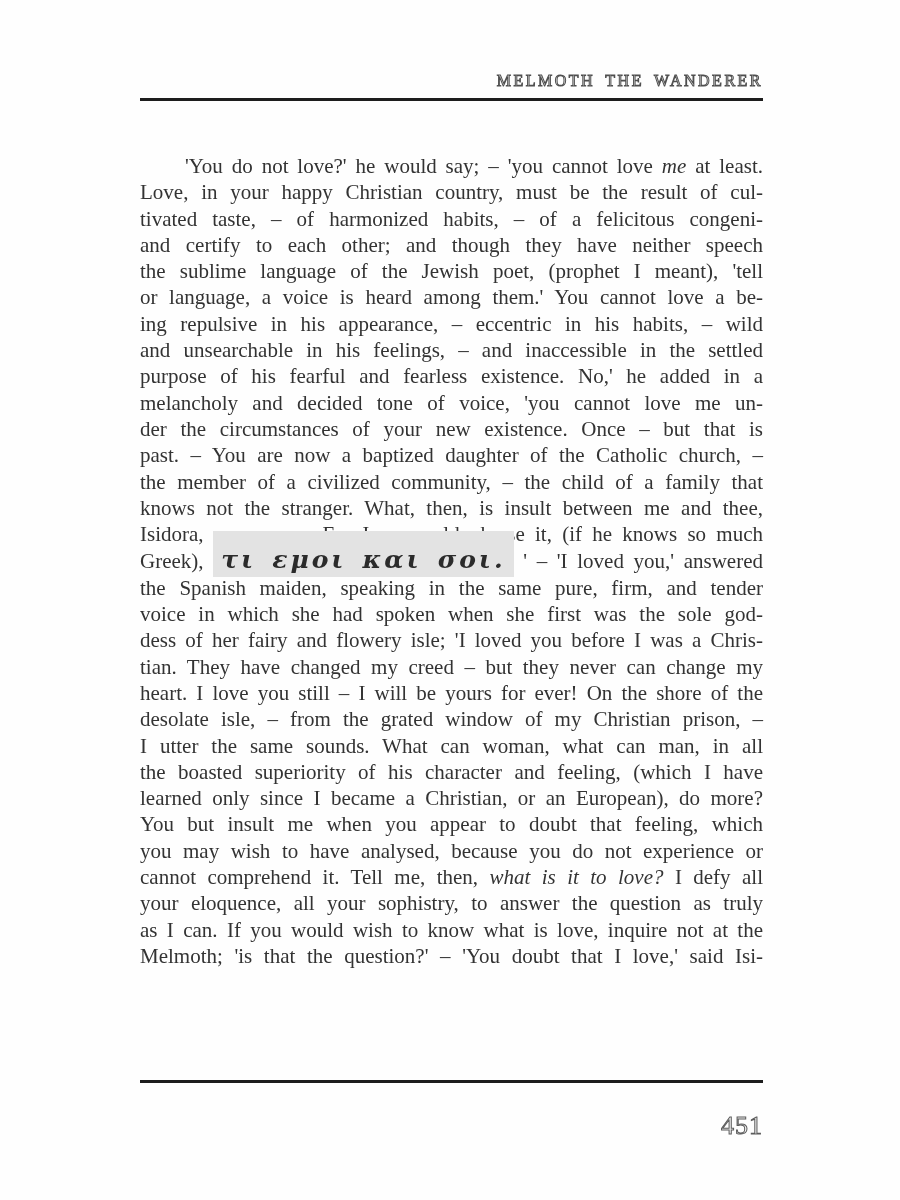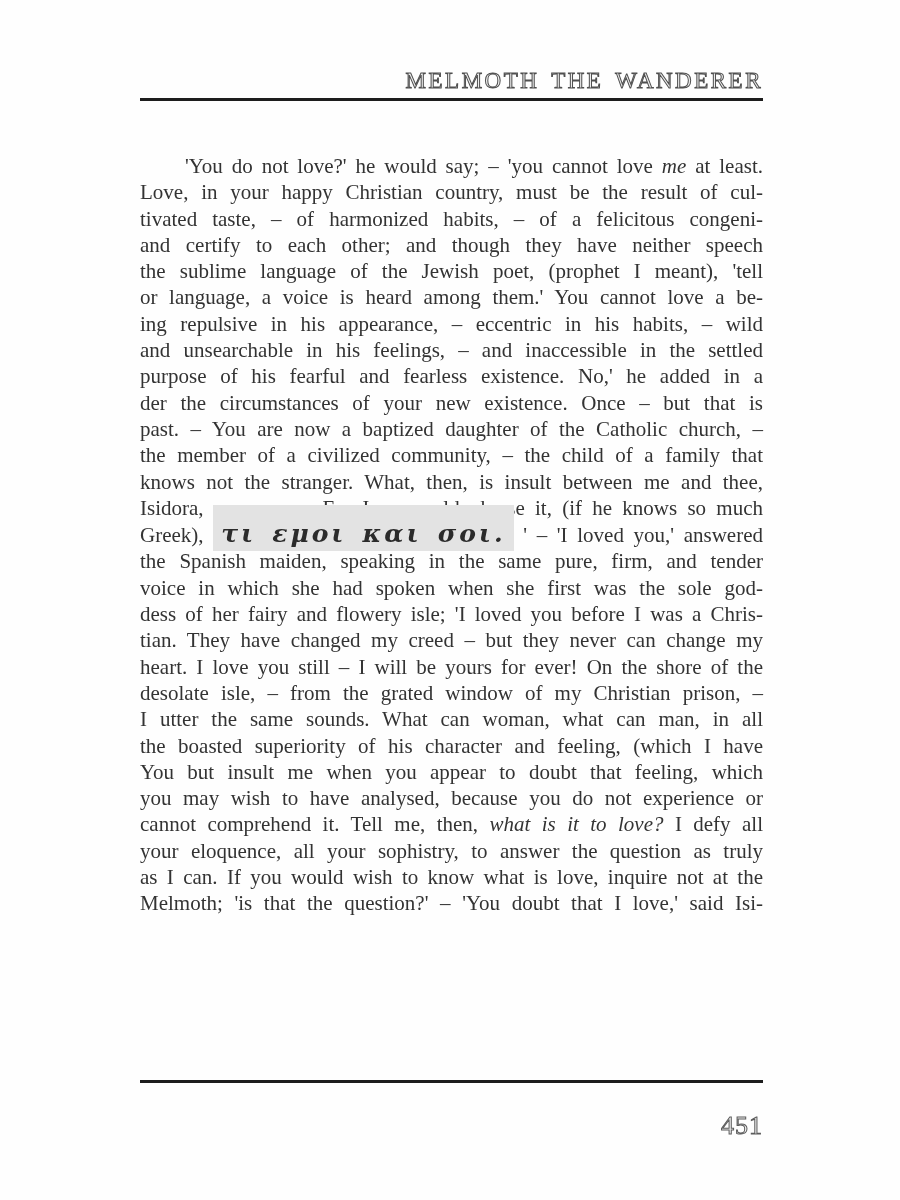--- a/index.html
+++ b/index.html
@@ -17,21 +17,21 @@
   }
   .col {
     position: absolute;
     left: 140px;
     width: 623px;
   }
   
   .header { top: 66px; }
   .header-title {
     text-align: right;
-    font-size: 23px;
+    font-size: 16px;
     line-height: 30px;
     letter-spacing: 2.5px;
     word-spacing: 4px;
     color: #ededed;
     -webkit-text-stroke: 1px #4f4f4f;
     text-transform: uppercase;
     white-space: nowrap;
   }
   .rule {
     height: 3px;
@@ -85,34 +85,36 @@
   <div class="col body" id="body-text">
       <div class="line indent"><span>'You do not love?' he would say; – 'you cannot love </span><span class="italic">me</span><span> at least.</span></div>
       <div class="line"><span>Love, in your happy Christian country, must be the result of cul-</span></div>
       <div class="line"><span>tivated taste, – of harmonized habits, – of a felicitous congeni-</span></div>
       <div class="line"><span>and certify to each other; and though they have neither speech</span></div>
       <div class="line"><span>the sublime language of the Jewish poet, (prophet I meant), 'tell</span></div>
       <div class="line"><span>or language, a voice is heard among them.' You cannot love a be-</span></div>
       <div class="line"><span>ing repulsive in his appearance, – eccentric in his habits, – wild</span></div>
       <div class="line"><span>and unsearchable in his feelings, – and inaccessible in the settled</span></div>
       <div class="line"><span>purpose of his fearful and fearless existence. No,' he added in a</span></div>
+      <div class="line"><span>melancholy and decided tone of voice, 'you cannot love me un-</span></div>
       <div class="line"><span>der the circumstances of your new existence. Once – but that is</span></div>
       <div class="line"><span>past. – You are now a baptized daughter of the Catholic church, –</span></div>
       <div class="line"><span>the member of a civilized community, – the child of a family that</span></div>
       <div class="line"><span>knows not the stranger. What, then, is insult between me and thee,</span></div>
       <div class="line"><span>Isidora, or, as your Fra Jose would phrase it, (if he knows so much</span></div>
       <div class="line"><span>Greek), </span><span class="greek">τι εμοι και σοι.</span><span> ' – 'I loved you,' answered</span></div>
       <div class="line"><span>the Spanish maiden, speaking in the same pure, firm, and tender</span></div>
       <div class="line"><span>voice in which she had spoken when she first was the sole god-</span></div>
       <div class="line"><span>dess of her fairy and flowery isle; 'I loved you before I was a Chris-</span></div>
       <div class="line"><span>tian. They have changed my creed – but they never can change my</span></div>
       <div class="line"><span>heart. I love you still – I will be yours for ever! On the shore of the</span></div>
       <div class="line"><span>desolate isle, – from the grated window of my Christian prison, –</span></div>
       <div class="line"><span>I utter the same sounds. What can woman, what can man, in all</span></div>
       <div class="line"><span>the boasted superiority of his character and feeling, (which I have</span></div>
+      <div class="line"><span>learned only since I became a Christian, or an European), do more?</span></div>
       <div class="line"><span>You but insult me when you appear to doubt that feeling, which</span></div>
       <div class="line"><span>you may wish to have analysed, because you do not experience or</span></div>
       <div class="line"><span>cannot comprehend it. Tell me, then, </span><span class="italic">what is it to love?</span><span> I defy all</span></div>
       <div class="line"><span>your eloquence, all your sophistry, to answer the question as truly</span></div>
       <div class="line"><span>as I can. If you would wish to know what is love, inquire not at the</span></div>
       <div class="line"><span>Melmoth; 'is that the question?' – 'You doubt that I love,' said Isi-</span></div>
     </div>
 
   <div class="col footer">
     <div class="rule"></div>

